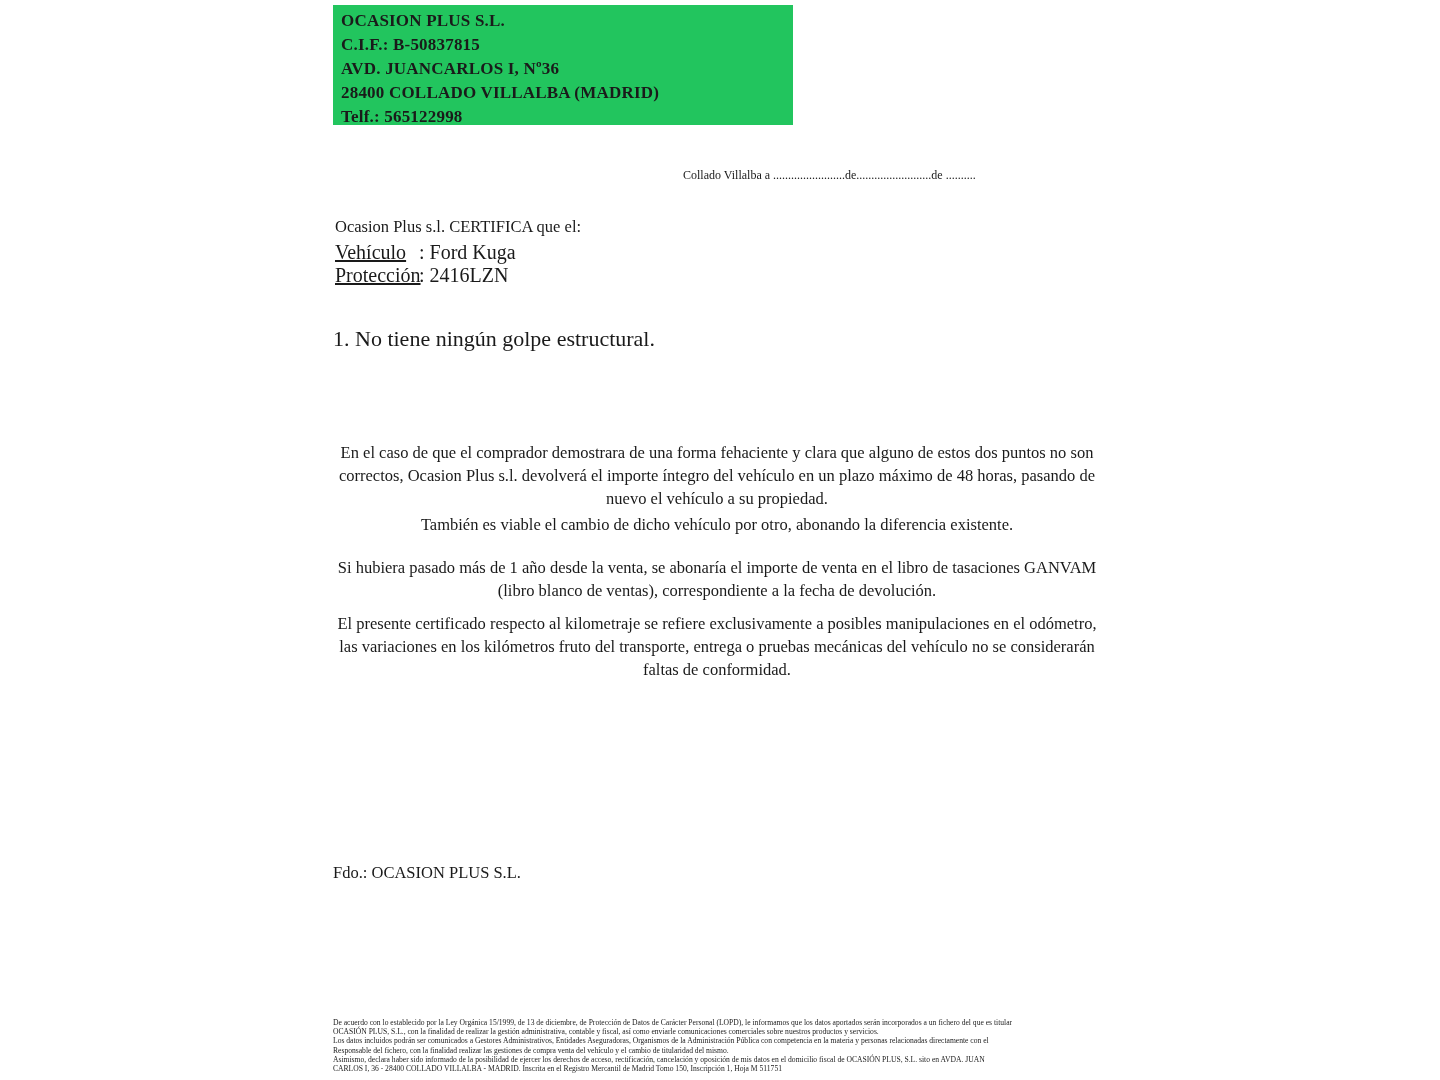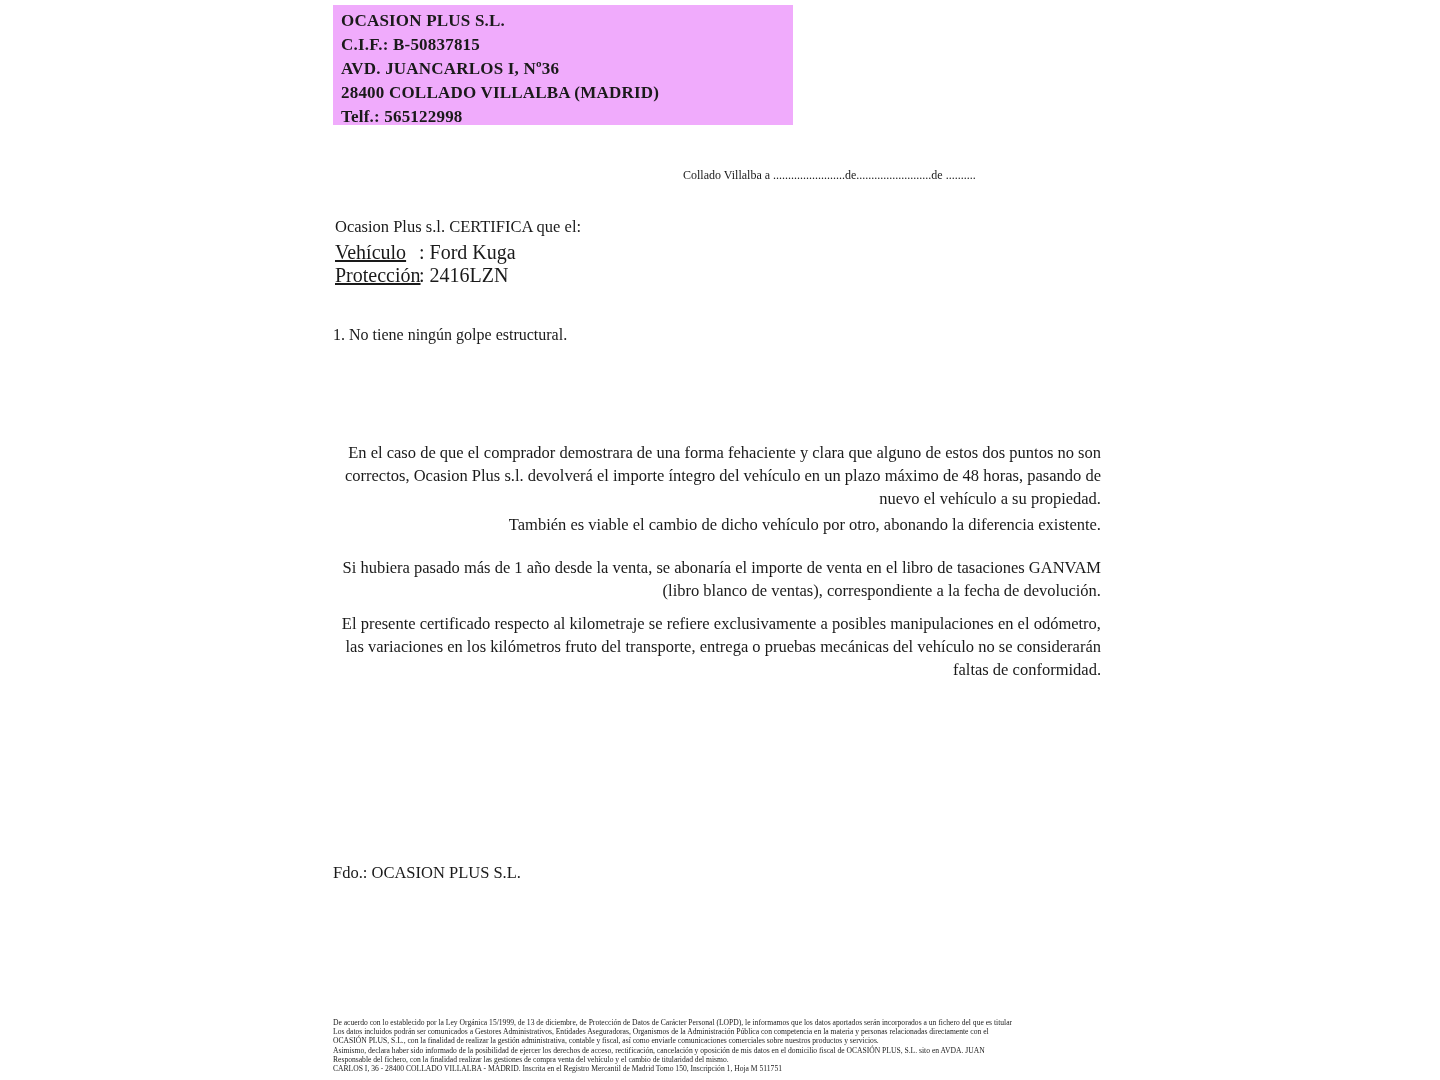--- a/index.html
+++ b/index.html
@@ -12,21 +12,21 @@
     font-family: "Liberation Serif", "DejaVu Serif", serif;
     color: #1a1a1a;
     overflow: hidden;
   }
   .header-box {
     position: absolute;
     left: 333px;
     top: 5px;
     width: 460px;
     height: 120px;
-    background: #f0abfc;
+    background: #22c55e;
     padding: 4px 8px;
   }
   .header-box .hline {
     font-weight: bold;
     font-size: 17px;
     line-height: 24px;
     white-space: nowrap;
     letter-spacing: 0.2px;
   }
   .date-line {
@@ -43,30 +43,30 @@
     font-size: 16.5px;
   }
   .kv-row { position: absolute; left: 335px; font-size: 20px; }
   .kv-row .label {
     display: inline-block;
     width: 84px;
     text-decoration: underline;
   }
   .kv-vehicle { top: 241px; }
   .kv-plate  { top: 264px; }
-  .point { position: absolute; left: 333px; font-size: 16px; width: 770px; }
+  .point { position: absolute; left: 333px; font-size: 22px; width: 770px; }
   .point-1 { top: 326px; }
   .point-2 { top: 364px; }
   .para {
     position: absolute;
     left: 333px;
     width: 768px;
     font-size: 16.5px;
     line-height: 23px;
-    text-align: right;
+    text-align: center;
   }
   .para-1 { top: 441px; }
   .para-2 { top: 513px; }
   .para-3 { top: 556px; }
   .para-4 { top: 612px; }
   .signature {
     position: absolute;
     left: 333px;
     top: 863px;
     font-size: 16.5px;
@@ -111,20 +111,20 @@
 
   <div class="para para-1">En el caso de que el comprador demostrara de una forma fehaciente y clara que alguno de estos dos puntos no son correctos, Ocasion Plus s.l. devolverá el importe íntegro del vehículo en un plazo máximo de 48 horas, pasando de nuevo el vehículo a su propiedad.</div>
   <div class="para para-2">También es viable el cambio de dicho vehículo por otro, abonando la diferencia existente.</div>
   <div class="para para-3">Si hubiera pasado más de 1 año desde la venta, se abonaría el importe de venta en el libro de tasaciones GANVAM (libro blanco de ventas), correspondiente a la fecha de devolución.</div>
   <div class="para para-4">El presente certificado respecto al kilometraje se refiere exclusivamente a posibles manipulaciones en el odómetro, las variaciones en los kilómetros fruto del transporte, entrega o pruebas mecánicas del vehículo no se considerarán faltas de conformidad.</div>
 
   <div class="signature">Fdo.: OCASION PLUS S.L.</div>
 
   <div class="legal-footer">
     <div class="fline">De acuerdo con lo establecido por la Ley Orgánica 15/1999, de 13 de diciembre, de Protección de Datos de Carácter Personal (LOPD), le informamos que los datos aportados serán incorporados a un fichero del que es titular</div>
+    <div class="fline">OCASIÓN PLUS, S.L., con la finalidad de realizar la gestión administrativa, contable y fiscal, así como enviarle comunicaciones comerciales sobre nuestros productos y servicios.</div>
     <div class="fline">Los datos incluidos podrán ser comunicados a Gestores Administrativos, Entidades Aseguradoras, Organismos de la Administración Pública con competencia en la materia y personas relacionadas directamente con el</div>
-    <div class="fline">OCASIÓN PLUS, S.L., con la finalidad de realizar la gestión administrativa, contable y fiscal, así como enviarle comunicaciones comerciales sobre nuestros productos y servicios.</div>
+    <div class="fline">Responsable del fichero, con la finalidad realizar las gestiones de compra venta del vehículo y el cambio de titularidad del mismo.</div>
     <div class="fline">Asimismo, declara haber sido informado de la posibilidad de ejercer los derechos de acceso, rectificación, cancelación y oposición de mis datos en el domicilio fiscal de OCASIÓN PLUS, S.L. sito en AVDA. JUAN</div>
-    <div class="fline">Responsable del fichero, con la finalidad realizar las gestiones de compra venta del vehículo y el cambio de titularidad del mismo.</div>
     <div class="fline">CARLOS I, 36 - 28400 COLLADO VILLALBA - MADRID. Inscrita en el Registro Mercantil de Madrid Tomo 150, Inscripción 1, Hoja M 511751</div>
   </div>
 
 </div>
 
 </body></html>

